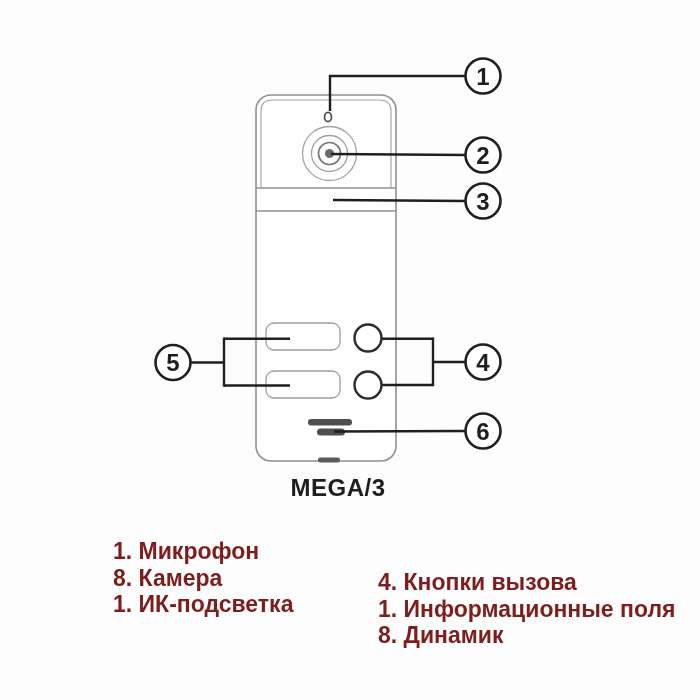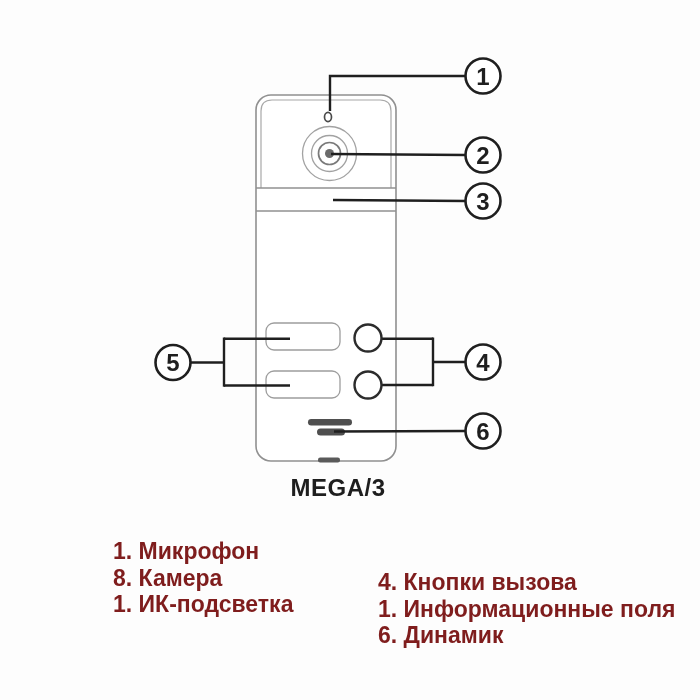--- a/index.html
+++ b/index.html
@@ -136,16 +136,16 @@
   <div class="model-label">MEGA/3</div>
 
   <div class="legend-col left">
     <div>1. Микрофон</div>
     <div>8. Камера</div>
     <div>1. ИК-подсветка</div>
   </div>
   <div class="legend-col right">
     <div>4. Кнопки вызова</div>
     <div>1. Информационные поля</div>
-    <div>6. Динамик</div>
+    <div>8. Динамик</div>
   </div>
 
 </div>
 
 </body></html>

